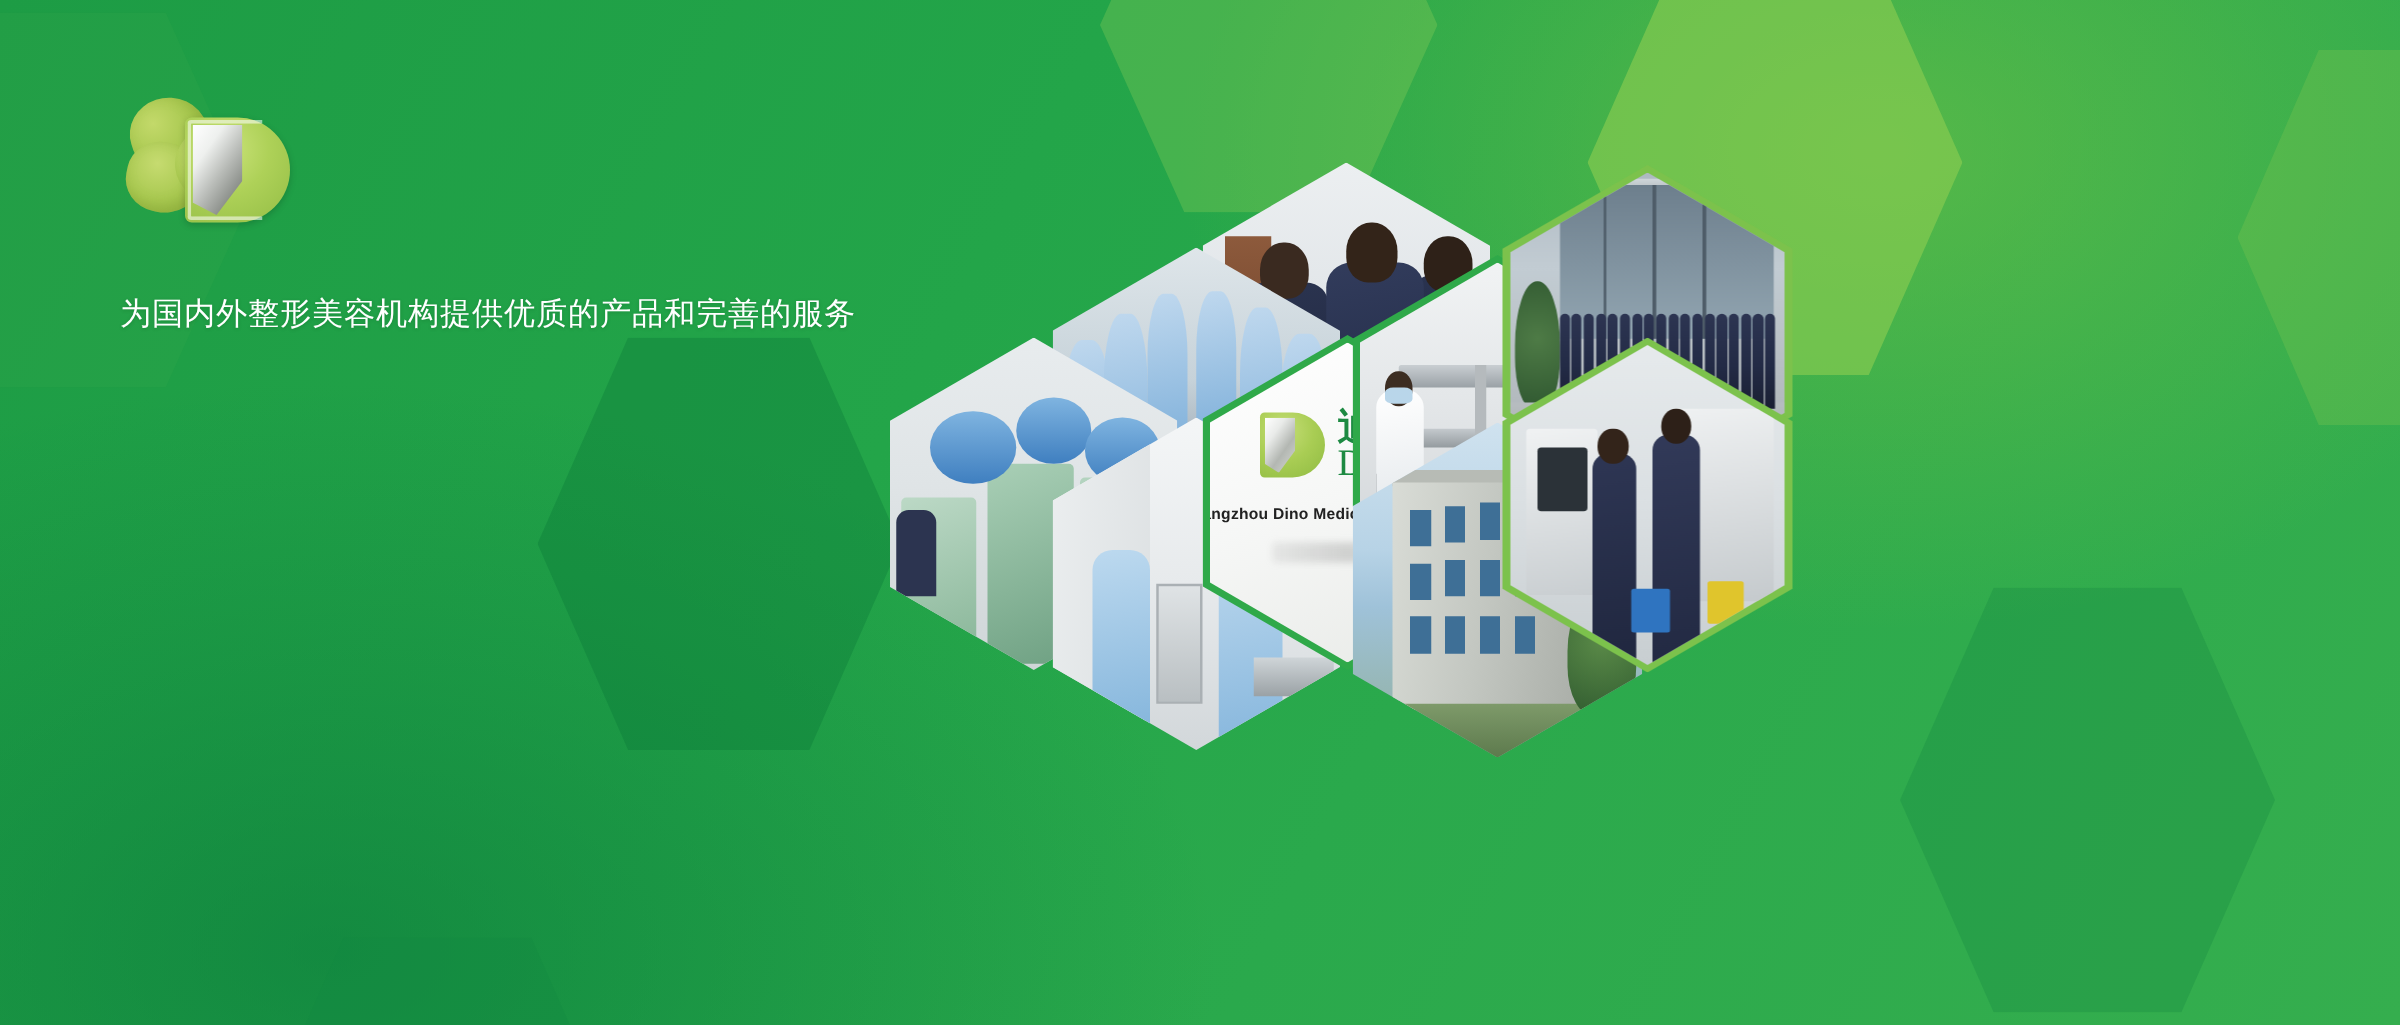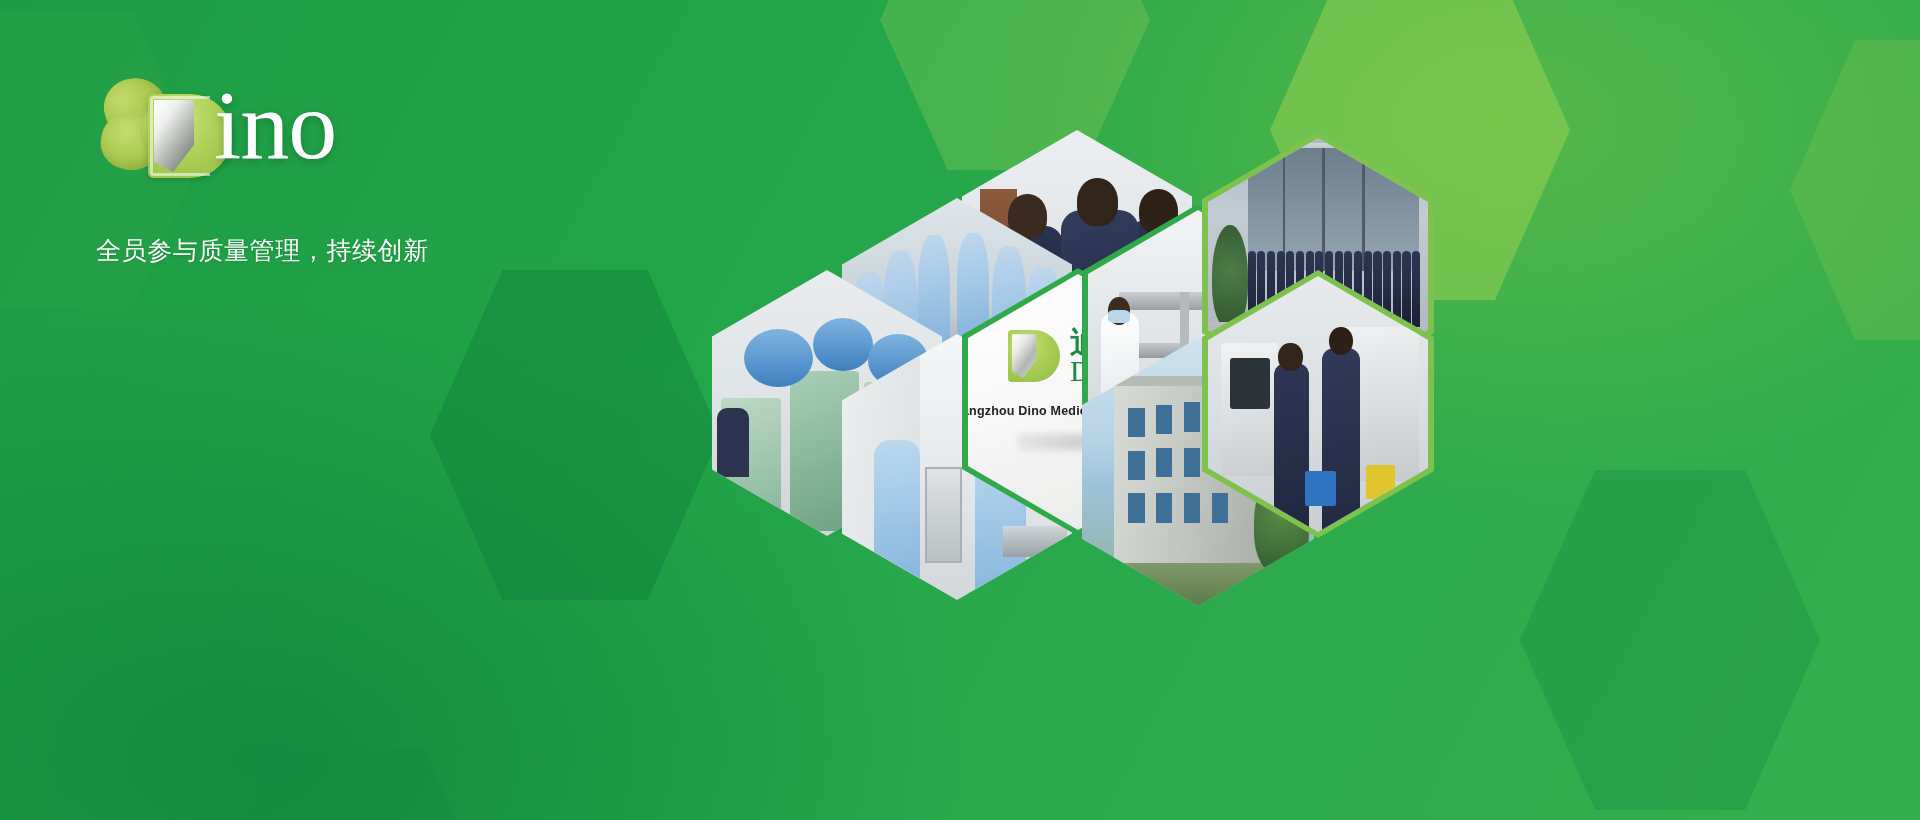--- a/index.html
+++ b/index.html
@@ -283,25 +283,24 @@
 
     <div id="logo-wrap">
       <span class="leaf leaf-a"></span>
       <span class="leaf leaf-b"></span>
       <span class="leaf leaf-c"></span>
       <span class="dmark">
         <span class="dbody"></span>
         <span class="dsheet"></span>
         <span class="dframe"></span>
       </span>
-      <span id="wordmark">ino</span>
     </div>
 
     <div id="tagline">
-      <div class="tagline-line">全员参与质量管理，持续创新</div>
+      <div class="tagline-line">为国内外整形美容机构提供优质的产品和完善的服务</div>
     </div>
   </div>
 
   <div id="collage">
 
     <div class="hexplain" style="left:272px;top:10px;width:230px;height:266px;">
       <div class="sc sc-inspect">
         <span class="door"></span>
         <span class="p1"></span>
           <span class="p3"></span>

